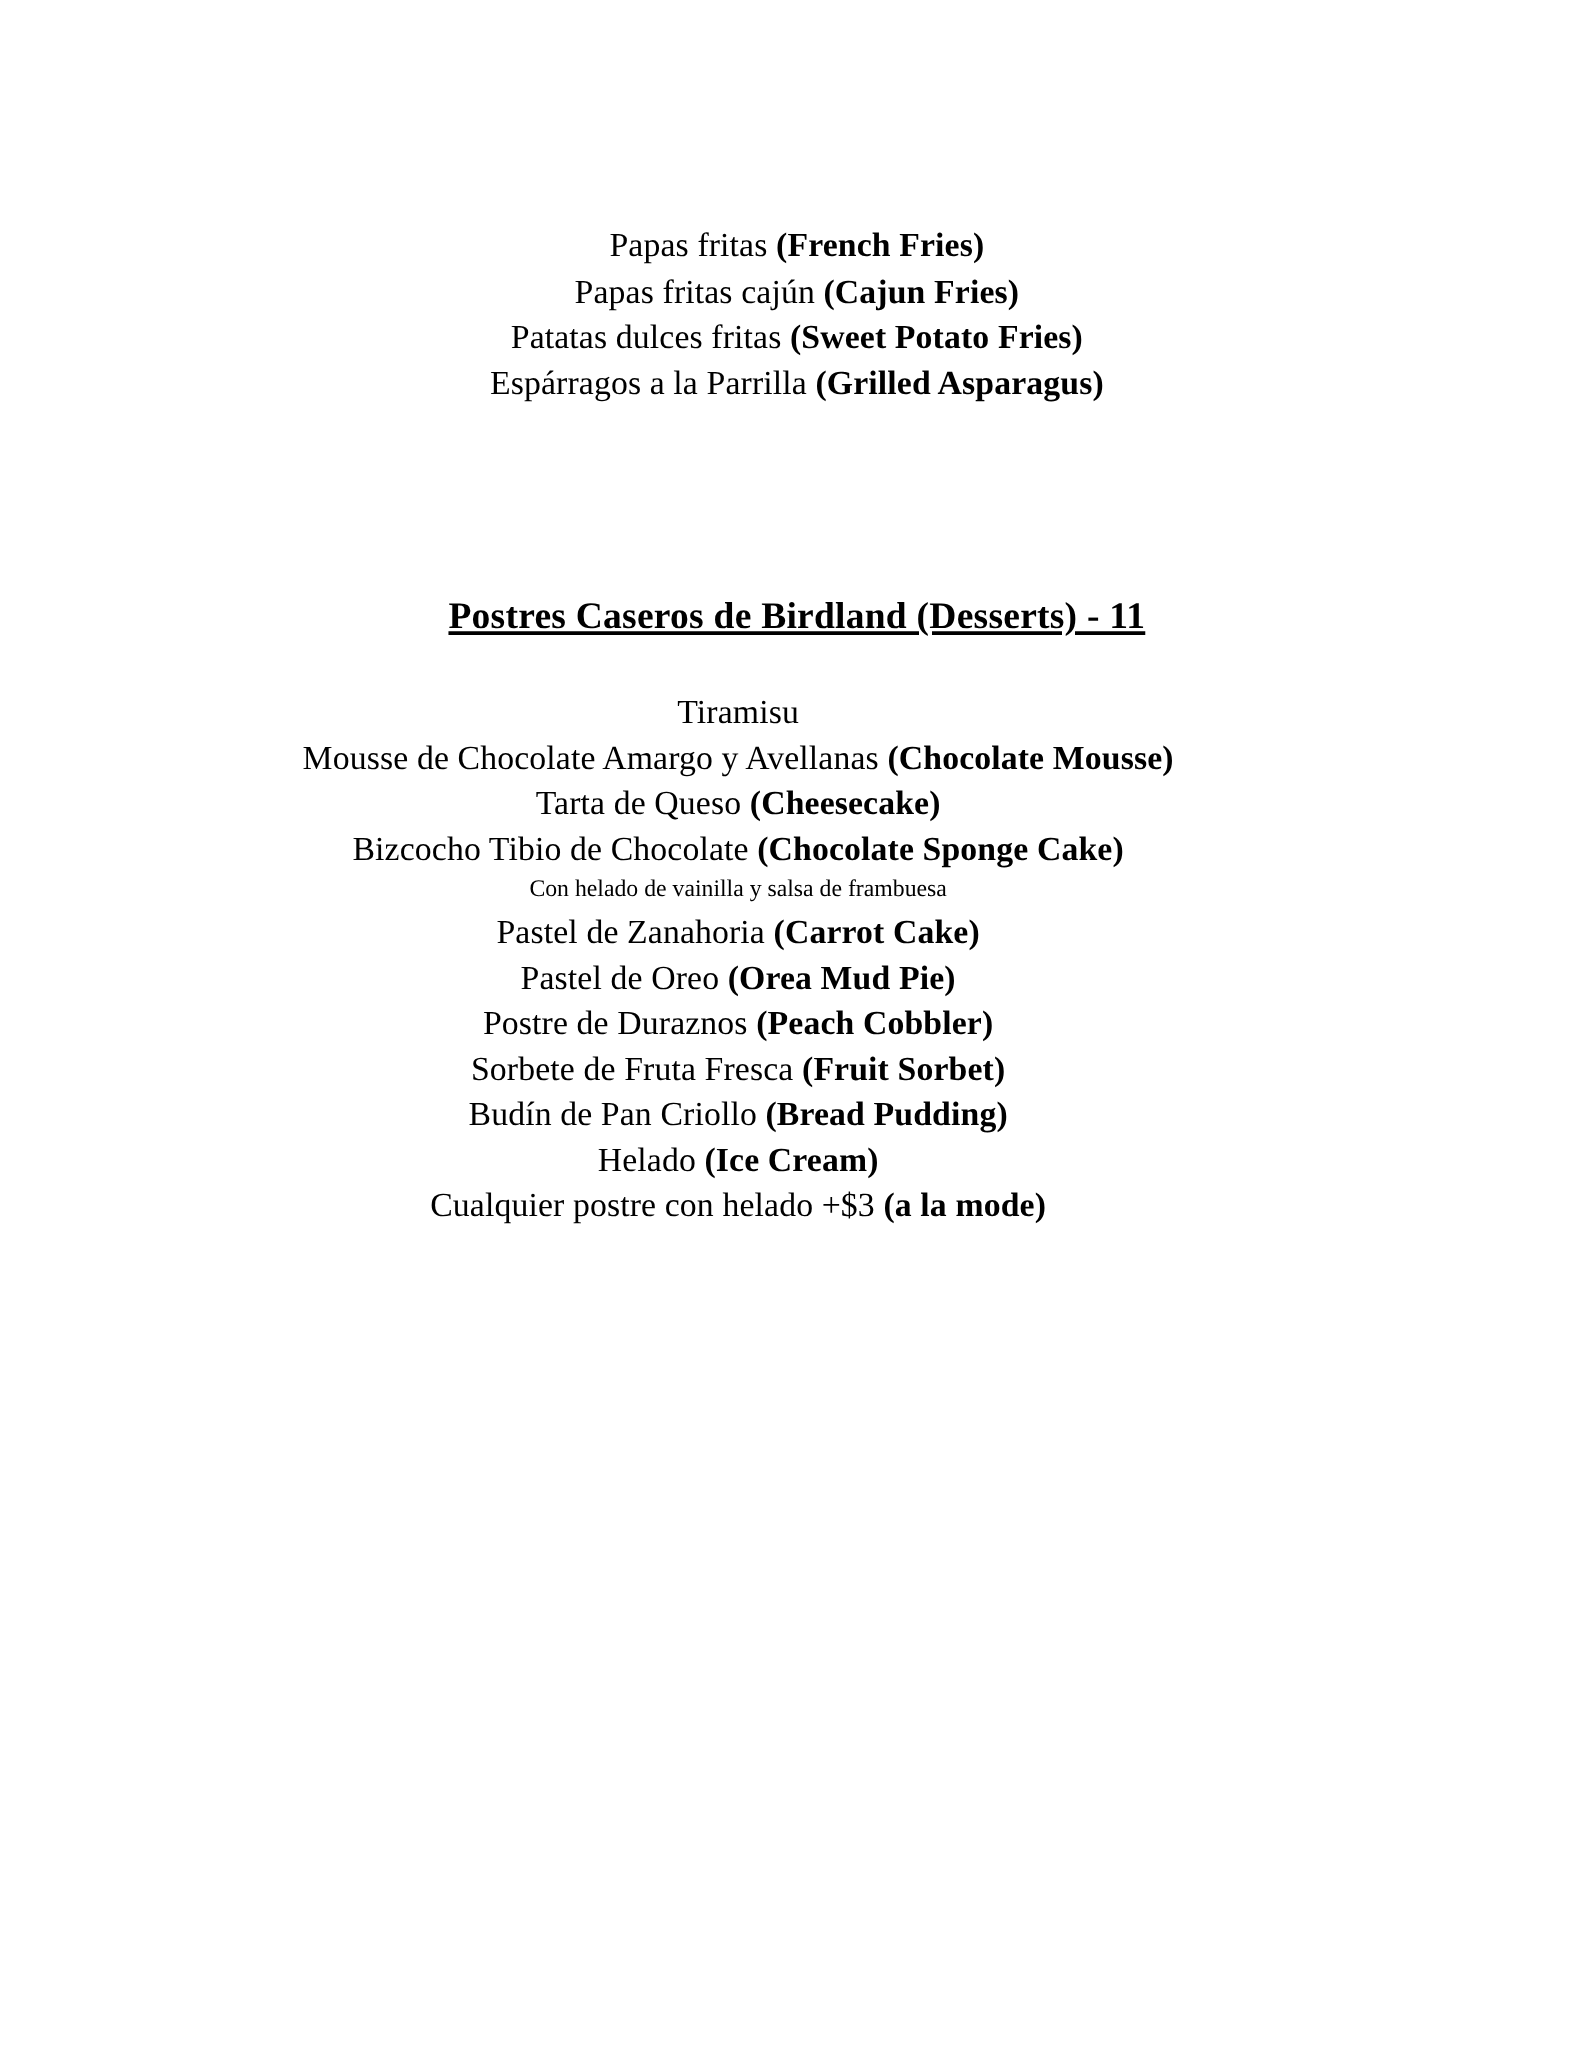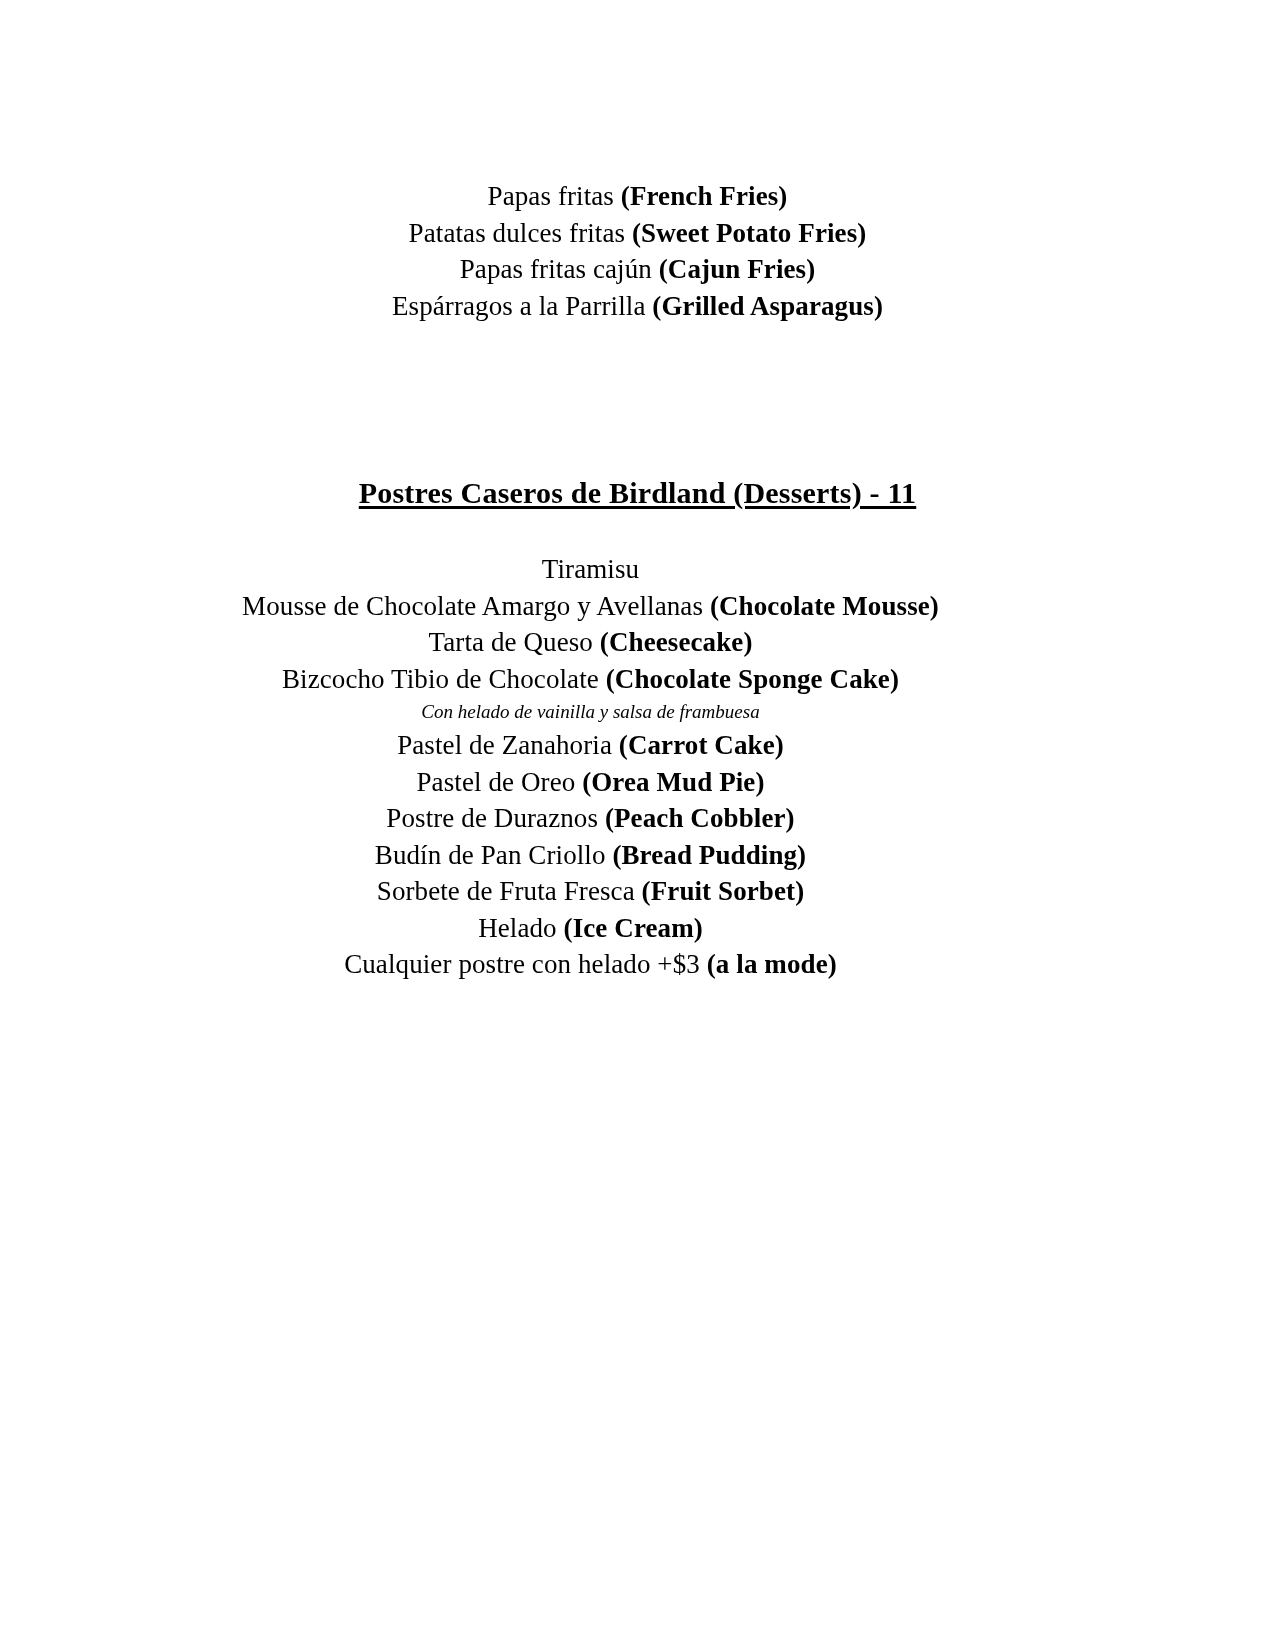--- a/index.html
+++ b/index.html
@@ -35,21 +35,20 @@
     letter-spacing: 0.1px;
   }
   .menu-line .en {
     font-weight: bold;
   }
   .sub-line {
     text-align: center;
     font-size: 19px;
     line-height: 30px;
     white-space: nowrap;
-    font-style: italic;
   }
   .sides-block {
     position: absolute;
     left: 0;
     top: 177px;
     width: 1275px;
   }
   .section-header-wrap {
     position: absolute;
     left: 0;
@@ -80,25 +79,25 @@
 <div class="page">
   <div class="content">
 
     <div class="sides-block">
 
       <div class="menu-line">
         <span class="es">Papas fritas </span><span class="en">(French Fries)</span>
       </div>
 
       <div class="menu-line">
-        <span class="es">Patatas dulces fritas </span><span class="en">(Sweet Potato Fries)</span>
+        <span class="es">Papas fritas cajún </span><span class="en">(Cajun Fries)</span>
       </div>
 
       <div class="menu-line">
-        <span class="es">Papas fritas cajún </span><span class="en">(Cajun Fries)</span>
+        <span class="es">Patatas dulces fritas </span><span class="en">(Sweet Potato Fries)</span>
       </div>
 
       <div class="menu-line">
         <span class="es">Espárragos a la Parrilla </span><span class="en">(Grilled Asparagus)</span>
       </div>
 
 
     </div>
 
     <div class="section-header-wrap">
@@ -131,25 +130,25 @@
 
       <div class="menu-line">
         <span class="es">Pastel de Oreo </span><span class="en">(Orea Mud Pie)</span>
       </div>
 
       <div class="menu-line">
         <span class="es">Postre de Duraznos </span><span class="en">(Peach Cobbler)</span>
       </div>
 
       <div class="menu-line">
-        <span class="es">Budín de Pan Criollo </span><span class="en">(Bread Pudding)</span>
+        <span class="es">Sorbete de Fruta Fresca </span><span class="en">(Fruit Sorbet)</span>
       </div>
 
       <div class="menu-line">
-        <span class="es">Sorbete de Fruta Fresca </span><span class="en">(Fruit Sorbet)</span>
+        <span class="es">Budín de Pan Criollo </span><span class="en">(Bread Pudding)</span>
       </div>
 
       <div class="menu-line">
         <span class="es">Helado </span><span class="en">(Ice Cream)</span>
       </div>
 
       <div class="menu-line">
         <span class="es">Cualquier postre con helado +$3 </span><span class="en">(a la mode)</span>
       </div>
 

